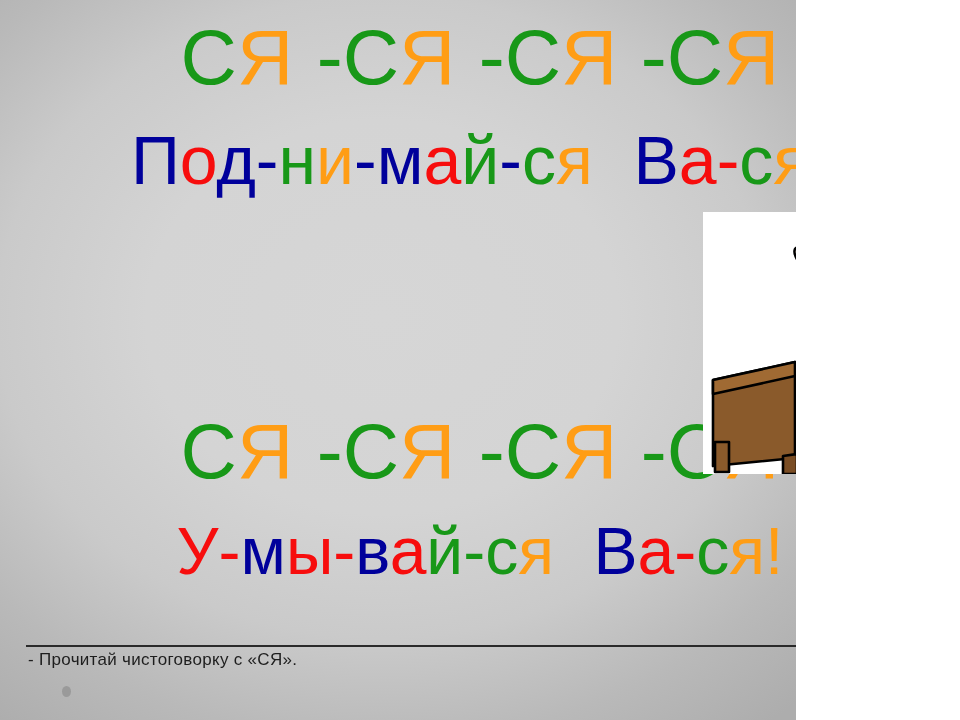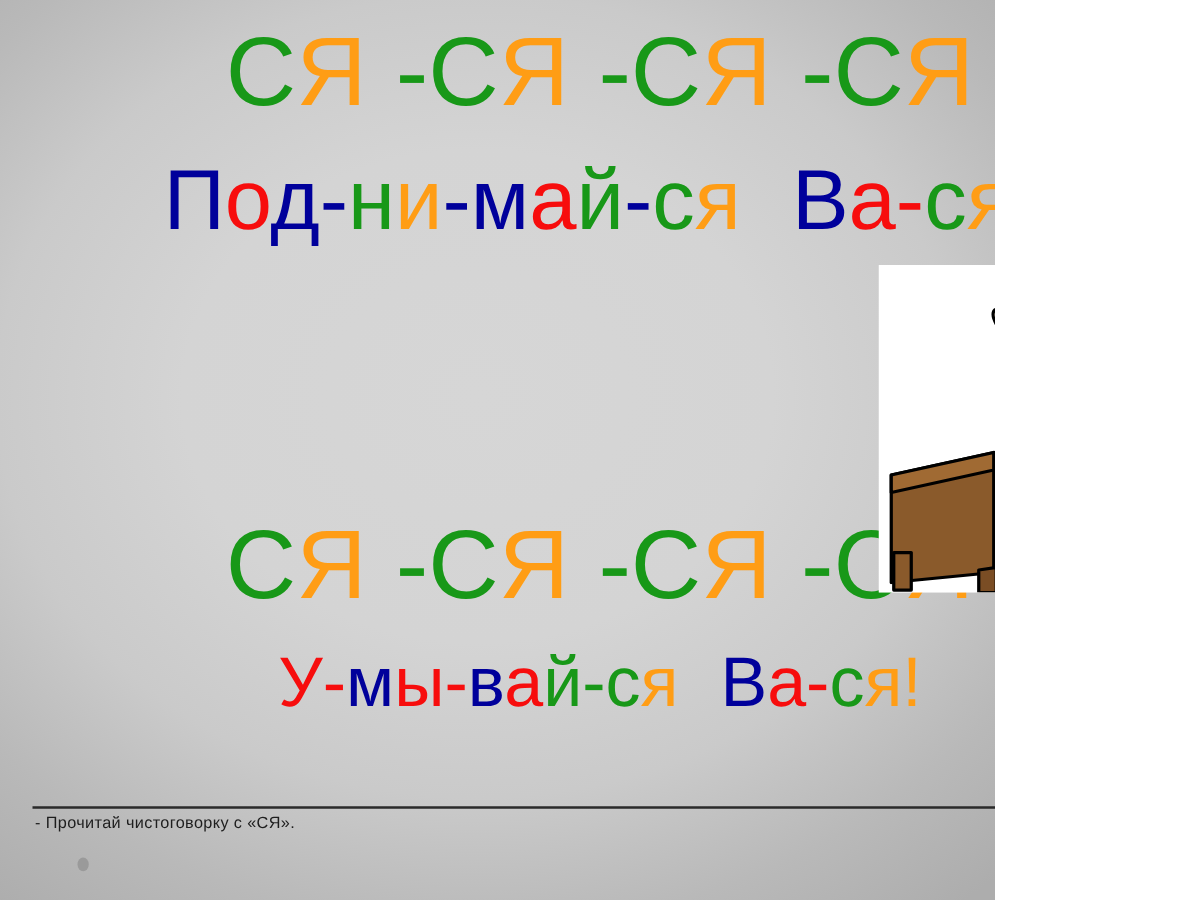--- a/index.html
+++ b/index.html
@@ -29,21 +29,21 @@
     text-align: center;
     white-space: nowrap;
     font-family: "Liberation Sans", sans-serif;
     font-weight: 400;
     letter-spacing: 0px;
     line-height: 1;
   }
   .line-1 { top: 18px;  font-size: 78px; }
   .line-2 { top: 126px; font-size: 68px; }
   .line-3 { top: 412px; font-size: 78px; }
-  .line-4 { top: 518px; font-size: 56px; }
+  .line-4 { top: 518px; font-size: 66px; }
 
   .g { color: #189818; }
   .o { color: #ff9d15; }
   .b { color: #00009b; }
   .r { color: #f70d0d; }
 
   .sp { display: inline-block; width: 0.30em; }
 
   
   #clipart-frame {
@@ -63,21 +63,21 @@
     left: 26px;
     top: 645px;
     width: 908px;
     height: 2px;
     background: #2a2a2a;
   }
   #footer-note {
     position: absolute;
     left: 28px;
     top: 650px;
-    font-size: 13px;
+    font-size: 17px;
     color: #1e1e1e;
     font-family: "Liberation Sans", sans-serif;
     letter-spacing: 0.3px;
     white-space: nowrap;
   }
   .dot {
     position: absolute;
     width: 9px;
     height: 11px;
     border-radius: 50%;

